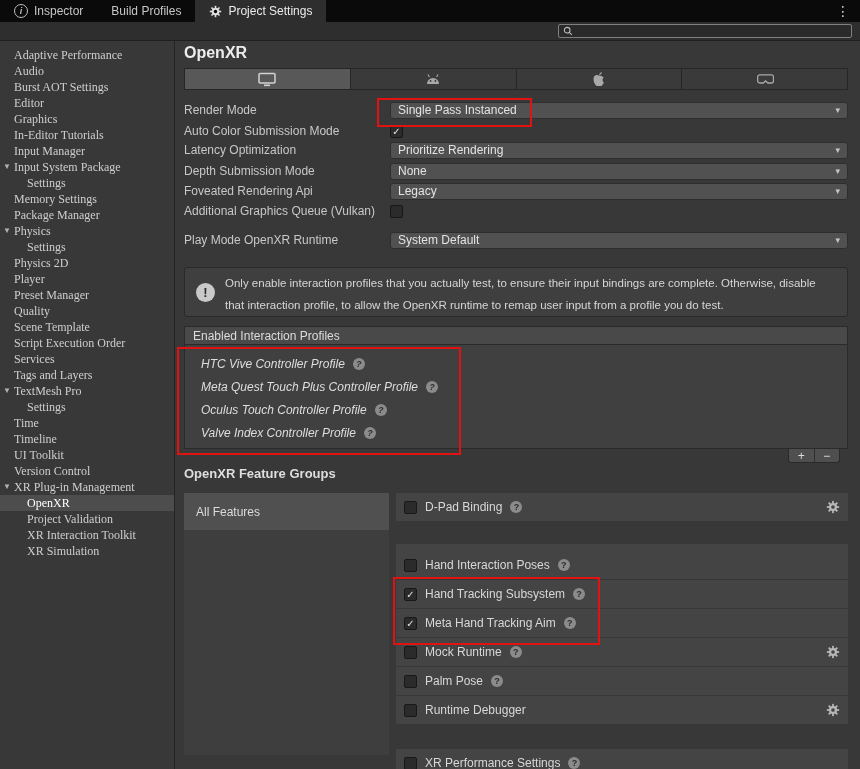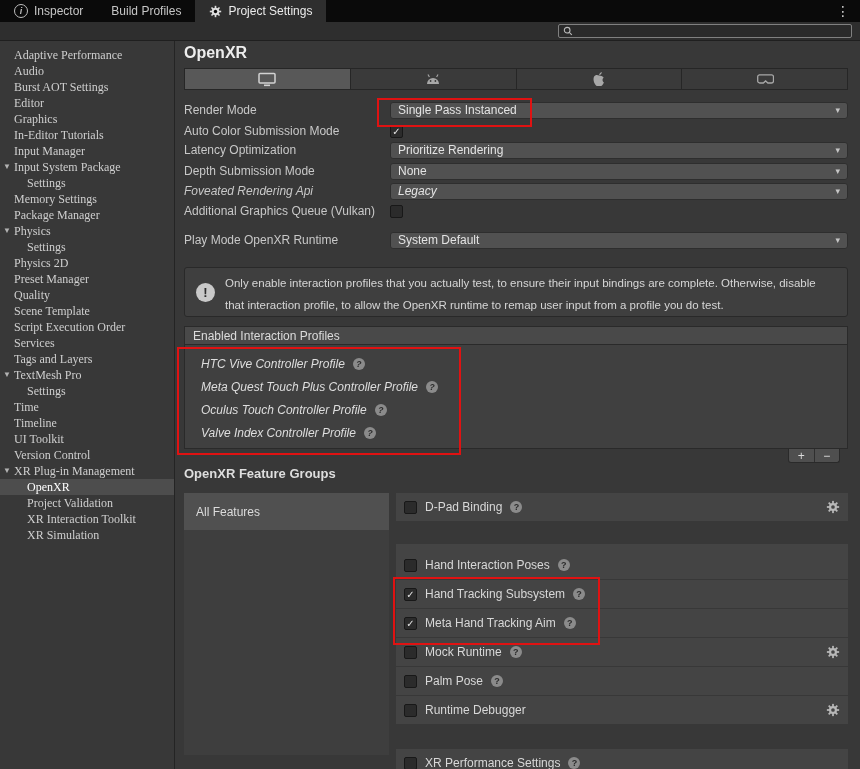--- a/index.html
+++ b/index.html
@@ -120,20 +120,21 @@
     <div class="side-item"><span>Graphics</span></div>
     <div class="side-item"><span>In-Editor Tutorials</span></div>
     <div class="side-item"><span>Input Manager</span></div>
     <div class="side-item"><span class="fold">▼</span><span>Input System Package</span></div>
     <div class="side-item sub"><span>Settings</span></div>
     <div class="side-item"><span>Memory Settings</span></div>
     <div class="side-item"><span>Package Manager</span></div>
     <div class="side-item"><span class="fold">▼</span><span>Physics</span></div>
     <div class="side-item sub"><span>Settings</span></div>
     <div class="side-item"><span>Physics 2D</span></div>
+    <div class="side-item"><span>Player</span></div>
     <div class="side-item"><span>Preset Manager</span></div>
     <div class="side-item"><span>Quality</span></div>
     <div class="side-item"><span>Scene Template</span></div>
     <div class="side-item"><span>Script Execution Order</span></div>
     <div class="side-item"><span>Services</span></div>
     <div class="side-item"><span>Tags and Layers</span></div>
     <div class="side-item"><span class="fold">▼</span><span>TextMesh Pro</span></div>
     <div class="side-item sub"><span>Settings</span></div>
     <div class="side-item"><span>Time</span></div>
     <div class="side-item"><span>Timeline</span></div>
@@ -203,21 +204,21 @@
       <span class="caret">▾</span>
     </div>
   </div>
   <div class="form-row" style="top:162px;">
     <span class="form-label">Depth Submission Mode</span>
     <div class="dropdown">
       <span>None</span>
       <span class="caret">▾</span>
     </div>
   </div>
-  <div class="form-row" style="top:182px;font-style:italic;">
+  <div class="form-row" style="top:182px;">
     <span class="form-label">Foveated Rendering Api</span>
     <div class="dropdown">
       <span>Legacy</span>
       <span class="caret">▾</span>
     </div>
   </div>
   <div class="form-row" style="top:202px;">
     <span class="form-label">Additional Graphics Queue (Vulkan)</span>
     <span class="checkbox"></span>
   </div>

